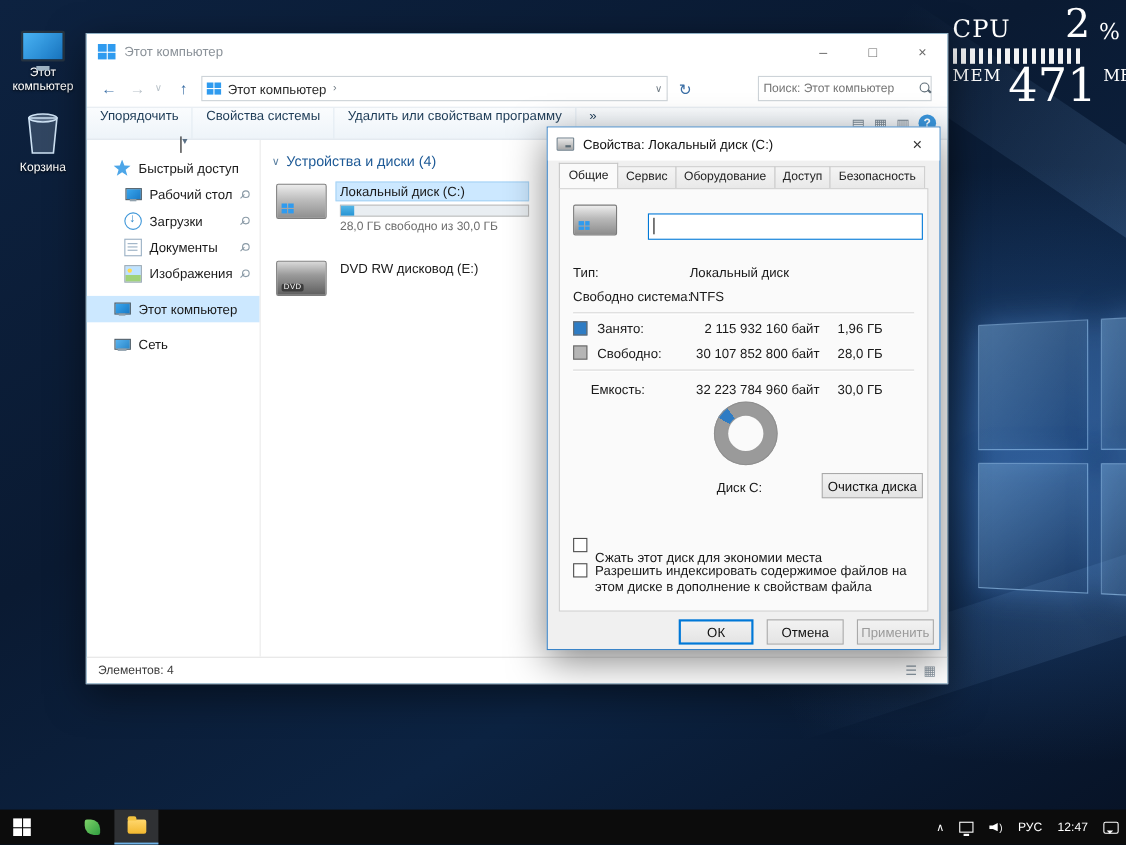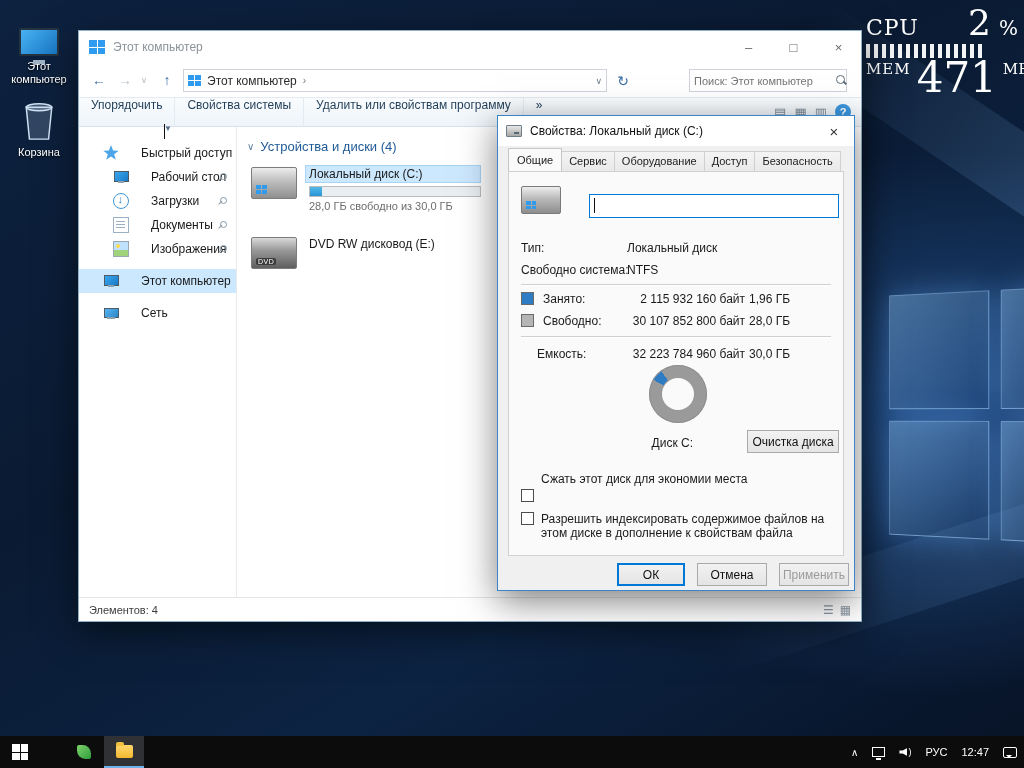--- a/index.html
+++ b/index.html
@@ -83,21 +83,21 @@
     display:flex;align-items:center;font-size:12px;color:#1e3c57}
   .tbtn{padding:0 12px;height:100%;display:flex;align-items:flex-start;gap:5px;border-right:1px solid #e3ebf2}
   .tbtn .caret{font-size:8px;color:#5a7086}
   .tool-right{margin-left:auto;display:flex;align-items:center;gap:8px;padding-right:10px;color:#7d8b97}
   .tgly{font-size:13px}
   .helpq{width:16px;height:16px;border-radius:50%;background:#3a96dd;color:#fff;font-size:11px;
     display:flex;align-items:center;justify-content:center;font-weight:bold}
 
   
   .sidebar{position:absolute;top:96px;left:0;width:157px;bottom:24px;padding-top:14px;font-size:12px;color:#1a1a1a}
-  .sitem{height:24px;display:flex;align-items:center;gap:22px;padding-left:24px;position:relative;cursor:default}
+  .sitem{height:24px;display:flex;align-items:center;gap:7px;padding-left:24px;position:relative;cursor:default}
   .sitem.child{padding-left:34px}
   .sitem.sel{background:#cce8ff}
   .sitem .pin{position:absolute;right:10px;width:10px;height:10px}
   .pin::before{content:"";position:absolute;left:4px;top:1px;width:5px;height:5px;border:1.2px solid #8a9aa6;border-radius:50%}
   .pin::after{content:"";position:absolute;left:2px;top:6px;width:5px;height:1.2px;background:#8a9aa6;transform:rotate(-45deg)}
 
   
   .ic{width:16px;height:16px;position:relative;flex:0 0 16px}
   .ic-star{background:#4da6e8;clip-path:polygon(50% 0,63% 34%,98% 36%,70% 58%,80% 92%,50% 72%,20% 92%,30% 58%,2% 36%,37% 34%)}
   .ic-mon::before{content:"";position:absolute;left:1px;top:2px;width:13px;height:9px;
@@ -155,21 +155,21 @@
   .bigdrive .badge-wl{position:absolute;left:4px;bottom:4px;width:10px;height:8px}
   .lbl-input{position:absolute;left:80px;top:22px;width:250px;height:24px;background:#fff;
     border:1px solid #0078d7;padding:0 4px;font-size:12px;font-family:"Liberation Sans",sans-serif;outline:none}
   .caret{position:absolute;left:85px;top:26px;width:1px;height:15px;background:#111}
   .frow-lbl{position:absolute;left:12px}
   .frow-val{position:absolute;left:118px}
   .sep{position:absolute;left:12px;right:12px;height:2px;border-top:1px solid #cfcfcf;border-bottom:1px solid #fff}
   .sq{position:absolute;left:12px;width:13px;height:13px;border:1px solid #6a6a6a}
   .ulbl{position:absolute;left:34px}
   .ubytes{position:absolute;left:112px;width:124px;text-align:right}
-  .usize{position:absolute;left:240px;width:66px;text-align:left}
+  .usize{position:absolute;left:240px;width:66px;text-align:center}
   .donut{position:absolute;left:140px;top:193px;width:58px;height:58px;border-radius:50%;
     box-shadow:0 0 0 1px #8f8f8f inset}
   .donut-hole{position:absolute;inset:13px;background:#fafafa;border-radius:50%;box-shadow:0 0 0 1px #9a9a9a}
   .disk-lbl{position:absolute;left:100px;top:264px;width:84px;text-align:right}
   .btn{display:flex;align-items:center;justify-content:center;font-size:12px;color:#111;
     background:linear-gradient(#f2f2f2,#e4e4e4);border:1px solid #a9a9a9;cursor:default}
   .cleanup{position:absolute;left:238px;top:258px;width:92px;height:23px}
   .chk{position:absolute;left:12px;width:13px;height:13px;background:#fff;border:1px solid #4c4c4c}
   .chk-lbl{position:absolute;left:32px;right:8px;line-height:14px}
   .dlg-btn{position:absolute;top:447px;height:23px}
@@ -425,21 +425,21 @@
       <span class="ubytes" style="top:175px">32 223 784 960 байт</span>
       <span class="usize" style="top:175px">30,0 ГБ</span>
 
       <div class="donut" style="background: conic-gradient(from 300deg, rgb(46, 124, 196) 0deg, rgb(46, 124, 196) 23.76deg, rgb(154, 154, 154) 23.76deg, rgb(154, 154, 154) 360deg);">
         <i class="donut-hole"></i>
       </div>
       <span class="disk-lbl">Диск C:</span>
       <span class="btn cleanup">Очистка диска</span>
 
       <span class="chk" style="top:317px"></span>
-      <span class="chk-lbl" style="top:300px">Сжать этот диск для экономии места</span>
+      <span class="chk-lbl" style="top:328px">Сжать этот диск для экономии места</span>
       <span class="chk" style="top:340px"></span>
       <span class="chk-lbl" style="top:340px">Разрешить индексировать содержимое файлов на этом диске в дополнение к свойствам файла</span>
     </div>
 
     <span class="btn dlg-btn btn-ok">ОК</span>
     <span class="btn dlg-btn btn-cancel">Отмена</span>
     <span class="btn dlg-btn btn-apply">Применить</span>
   </div>
 
   <div class="taskbar">

